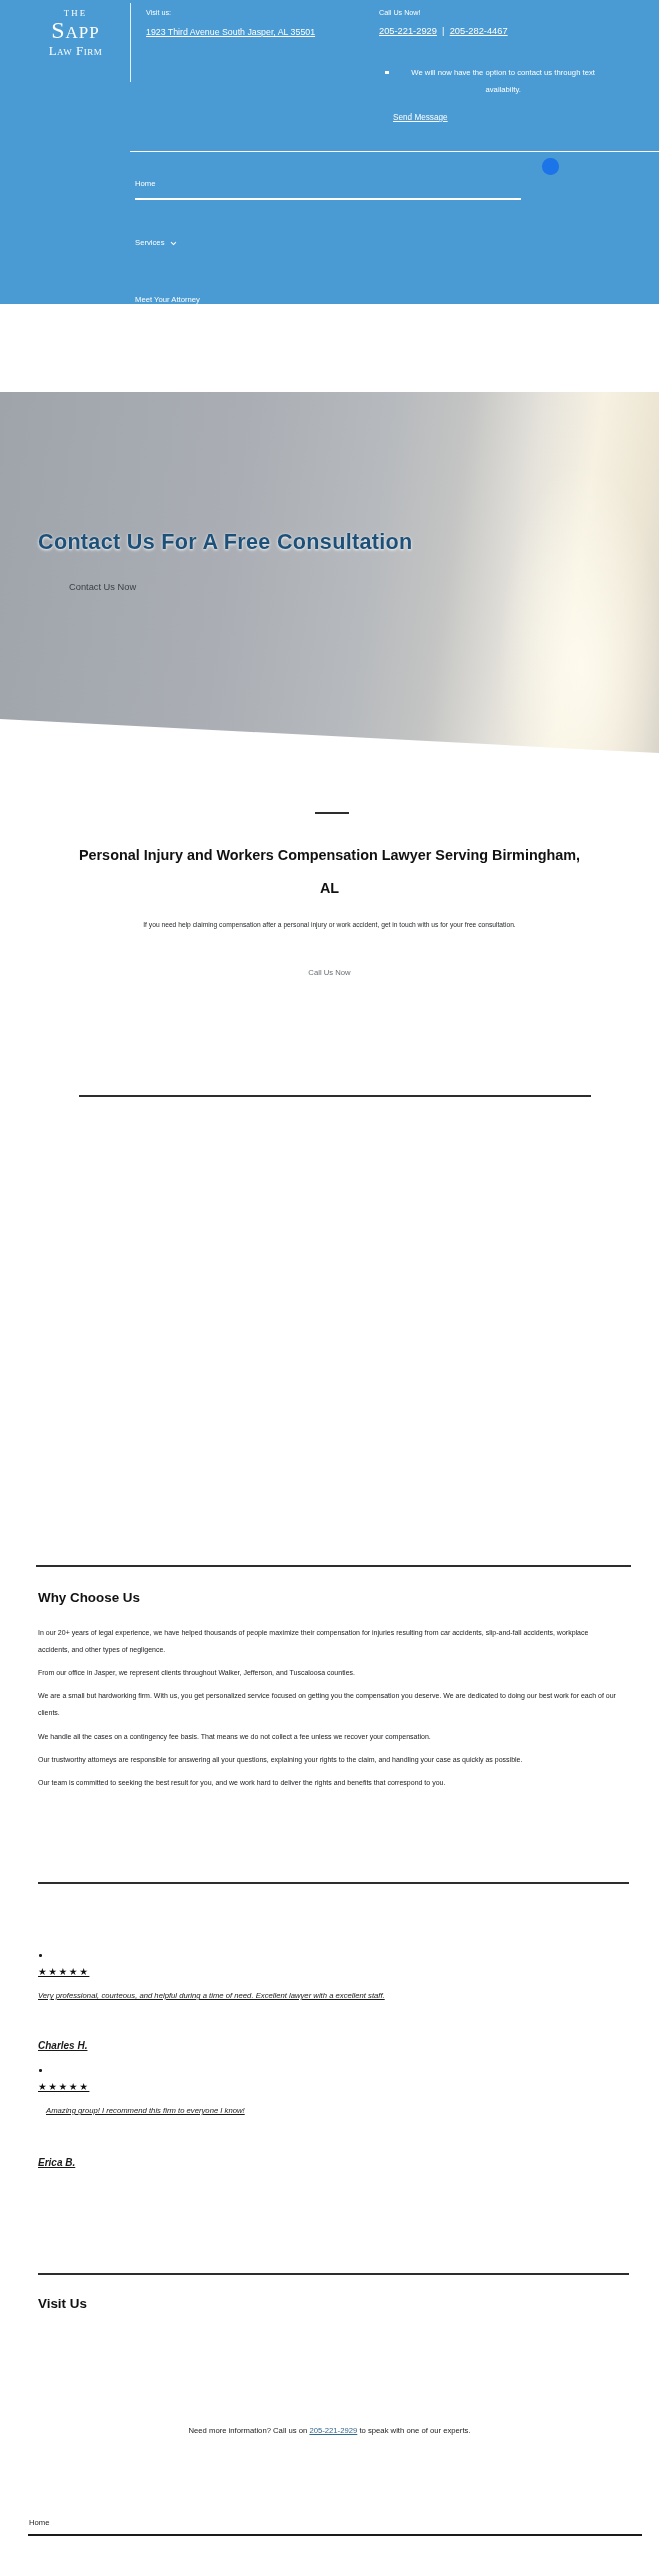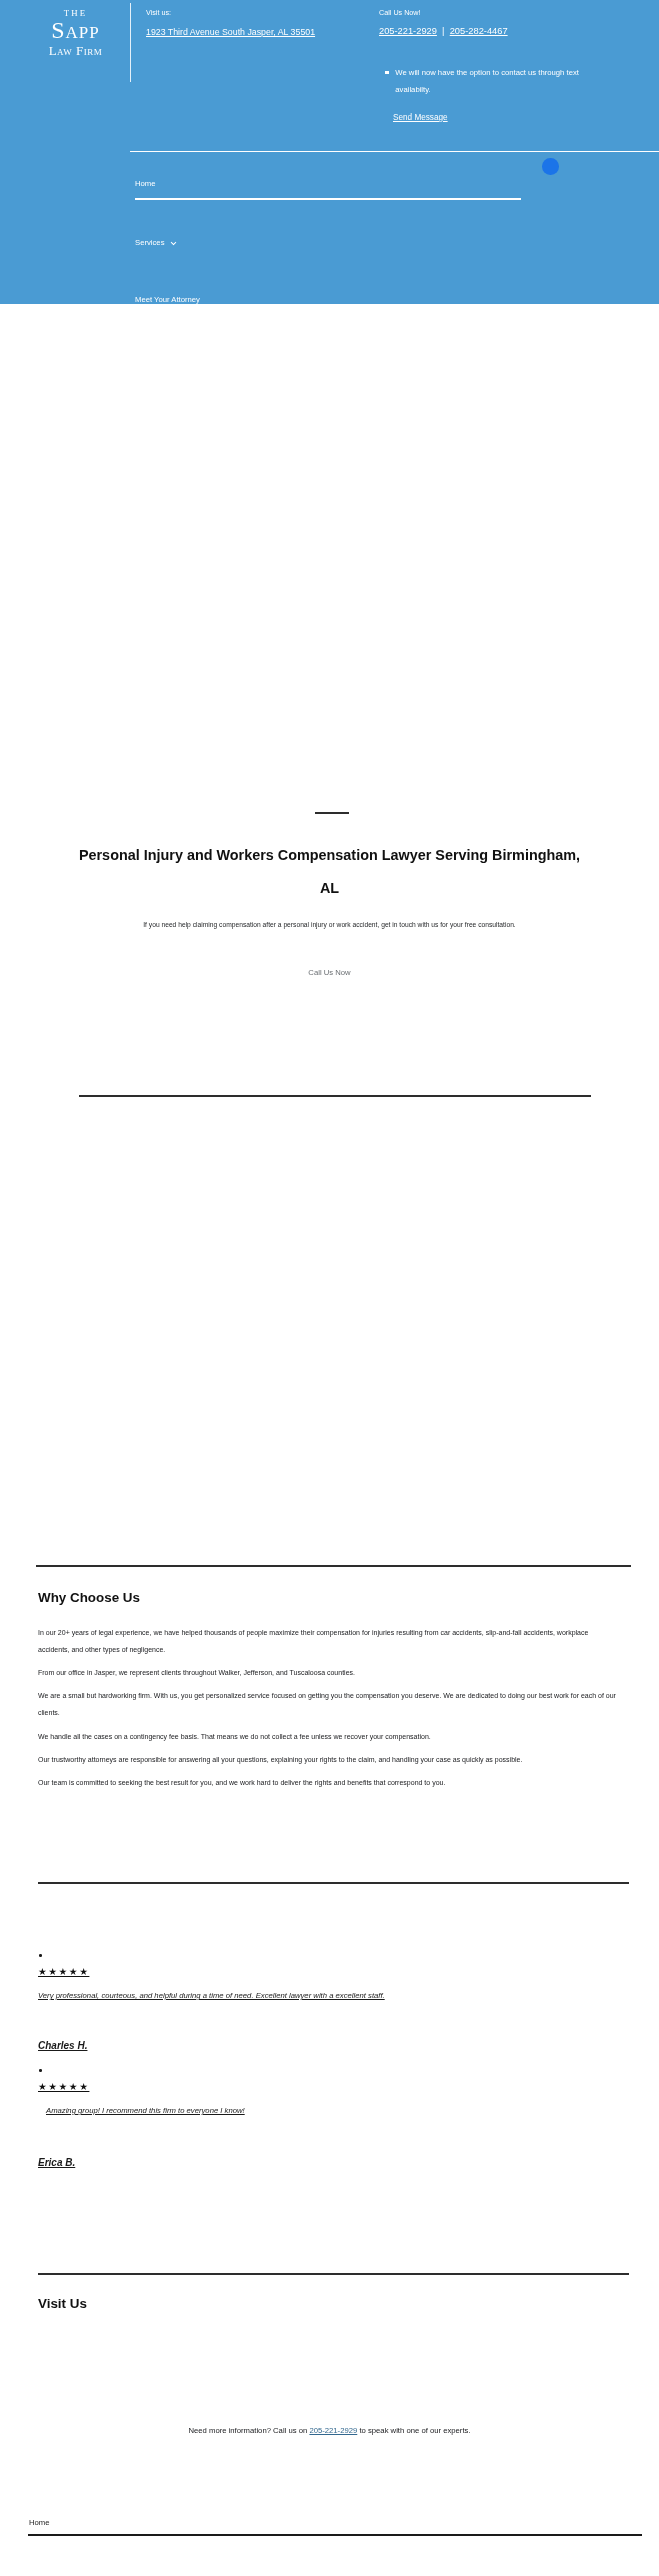--- a/index.html
+++ b/index.html
@@ -13,21 +13,21 @@
   .logo-the { font-size:8.8px; letter-spacing:2.1px; }
   .logo-sapp { font-size:24px; font-variant:small-caps; line-height:1.05; letter-spacing:1px; }
   .logo-lawfirm { font-size:13px; font-variant:small-caps; letter-spacing:0.5px; }
   .header-vline { position:absolute; left:130px; top:3.1px; width:0.5px; height:79px; background:rgba(255,255,255,.85); }
   .visit-label { position:absolute; left:146px; top:8.2px; font-size:7.2px; }
   .address-link { position:absolute; left:146px; top:27px; font-size:8.8px; color:#fff; text-decoration:underline; }
   .call-label { position:absolute; left:379px; top:8.2px; font-size:7.2px; }
   .phones { position:absolute; left:379px; top:26px; font-size:9.3px; }
   .phones a { color:#fff; text-decoration:underline; }
   .phone-sep { padding:0 5.2px; text-decoration:none; }
-  .notice { position:absolute; left:384px; top:64px; width:227px; font-size:7.7px; line-height:17px; list-style:none; padding-left:11.3px; }
+  .notice { position:absolute; left:384px; top:64px; width:227px; font-size:7.7px; line-height:17px; list-style:none; padding-left:11.3px;text-align:center; }
   .notice::before { content:""; position:absolute; left:1px; top:6.7px; width:3.6px; height:3.6px; background:#fff; }
   .send-message { position:absolute; left:393px; top:113px; font-size:8.2px; color:#fff; text-decoration:underline; }
   .header-hr { position:absolute; left:130px; top:151px; width:530px; height:1px; background:#ffffff; }
   .chat-dot { position:absolute; border-radius:50%; background:#1b74e8; }
   .chat-dot.top { left:542px; top:158px; width:16.5px; height:16.5px; }
   .nav { position:absolute; left:135px; top:175px; font-size:7.7px; }
   .nav-item { position:absolute; left:0; white-space:nowrap; cursor:pointer; color:#fff; }
   .nav-item.n0 { top:4.1px; }
   .nav-item.n1 { top:63px; }
   .nav-item.n2 { top:120px; }
@@ -108,20 +108,26 @@
 
     <nav class="nav">
       <div class="nav-item n0">Home</div>
       <div class="nav-underline"></div>
       <div class="nav-item n1"><span>Services</span><span class="chev"></span></div>
       <div class="nav-item n2">Meet Your Attorney</div>
       <div class="nav-item n3">Contact Us</div>
     </nav>
   </div>
 
+  <div class="hero">
+    <div class="hero-bg"></div>
+    <div class="hero-glow"></div>
+    <h2 class="hero-title">Contact Us For A Free Consultation</h2>
+    <a class="hero-cta" href="#">Contact Us Now</a>
+  </div>
 
   <div class="divider-bar"></div>
   <div class="intro-heading">
     <h1>Personal Injury and Workers Compensation Lawyer Serving Birmingham, AL</h1>
   </div>
   <div class="intro-text">If you need help claiming compensation after a personal injury or work accident, get in touch with us for your free consultation.</div>
   <div class="intro-cta"><span>Call Us Now</span></div>
   <div class="thin-divider"></div>
 
   <div class="why-divider"></div>

